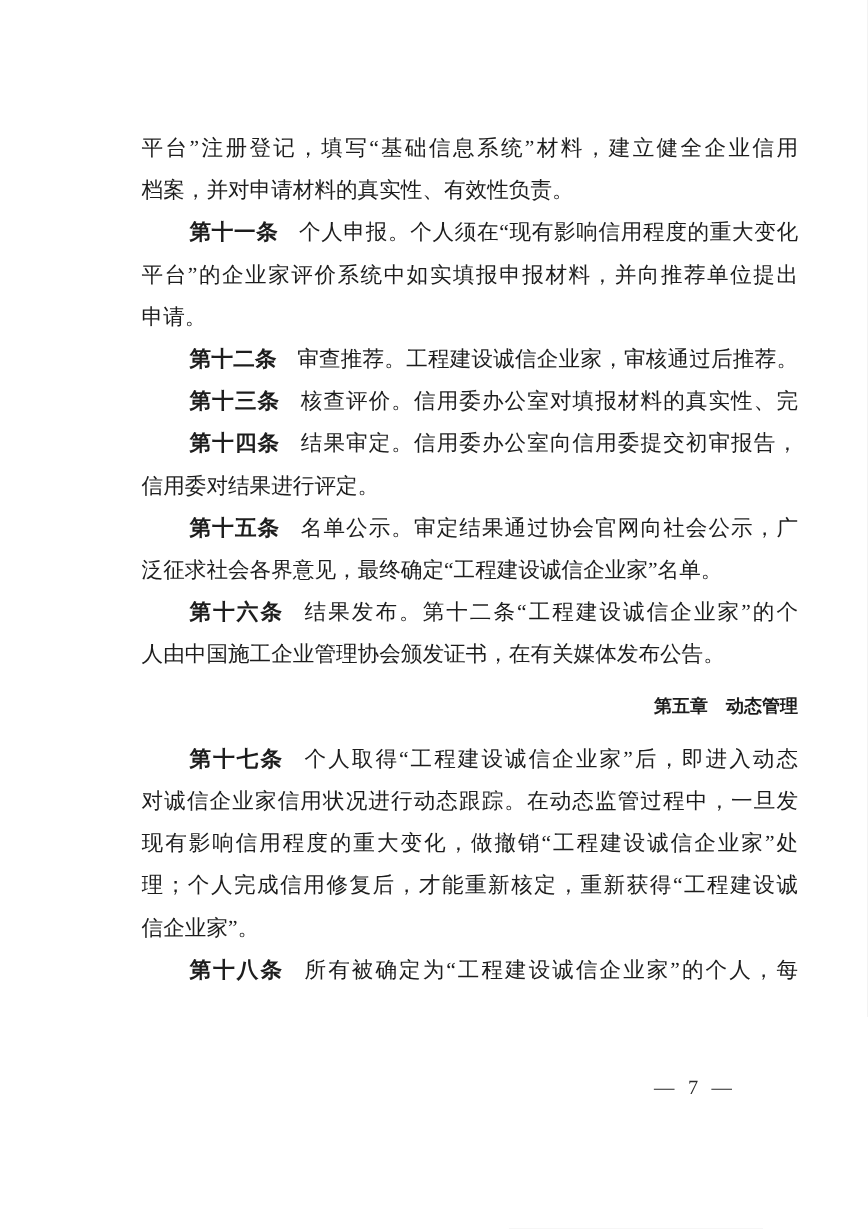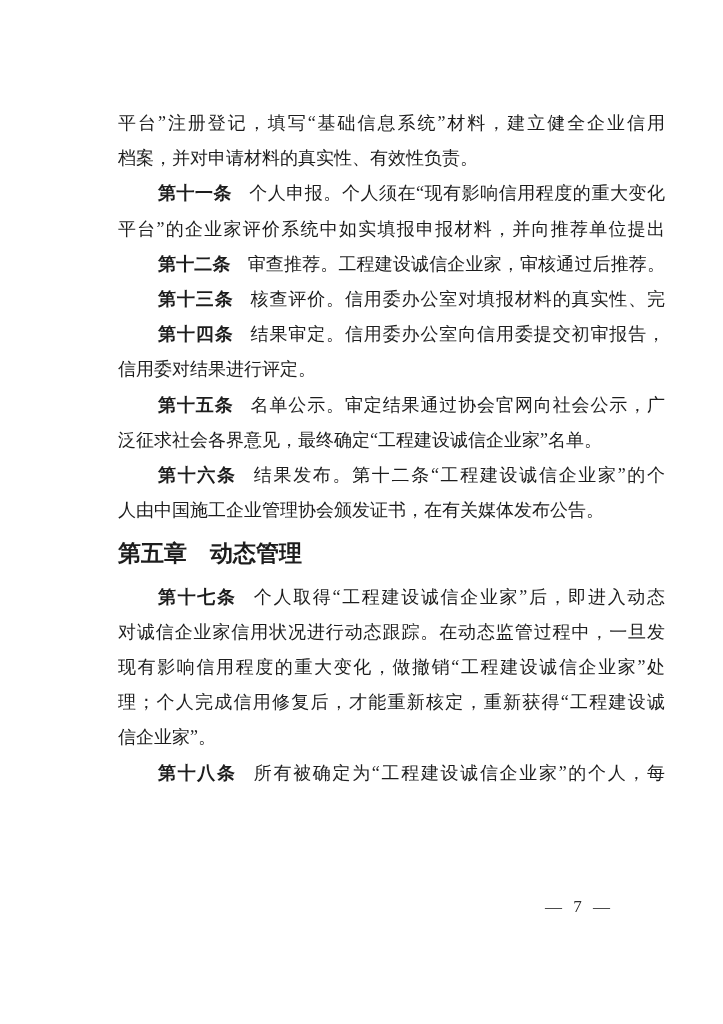--- a/index.html
+++ b/index.html
@@ -29,23 +29,23 @@
   .fill {
     text-align: justify;
     text-align-last: justify;
   }
   .indent { text-indent: 40px; }
   .art {
     font-weight: 700;
     margin-right: 0.95em;
   }
   .chapter-heading {
-    text-align: left;
+    text-align: right;
     font-weight: 700;
-    font-size: 23px;
+    font-size: 15px;
     margin: 8px 0 8px 0;
     line-height: 35.2px;
   }
   .page-footer {
     position: absolute;
     top: 897px;
     right: 112px;
     font-size: 17px;
     letter-spacing: 1px;
     word-spacing: 5px;
@@ -56,20 +56,21 @@
 <body>
 
 <div class="page">
   <div class="body-text">
 
     <div class="line fill">平台”注册登记，填写“基础信息系统”材料，建立健全企业信用</div>
     <div class="line">档案，并对申请材料的真实性、有效性负责。</div>
 
     <div class="line fill indent"><span class="art">第十一条</span><span>个人申报。个人须在“现有影响信用程度的重大变化</span></div>
     <div class="line fill">平台”的企业家评价系统中如实填报申报材料，并向推荐单位提出</div>
+    <div class="line">申请。</div>
 
     <div class="line fill indent"><span class="art">第十二条</span><span>审查推荐。工程建设诚信企业家，审核通过后推荐。</span></div>
 
     <div class="line fill indent"><span class="art">第十三条</span><span>核查评价。信用委办公室对填报材料的真实性、完</span></div>
 
     <div class="line fill indent"><span class="art">第十四条</span><span>结果审定。信用委办公室向信用委提交初审报告，</span></div>
     <div class="line">信用委对结果进行评定。</div>
 
     <div class="line fill indent"><span class="art">第十五条</span><span>名单公示。审定结果通过协会官网向社会公示，广</span></div>
     <div class="line">泛征求社会各界意见，最终确定“工程建设诚信企业家”名单。</div>

